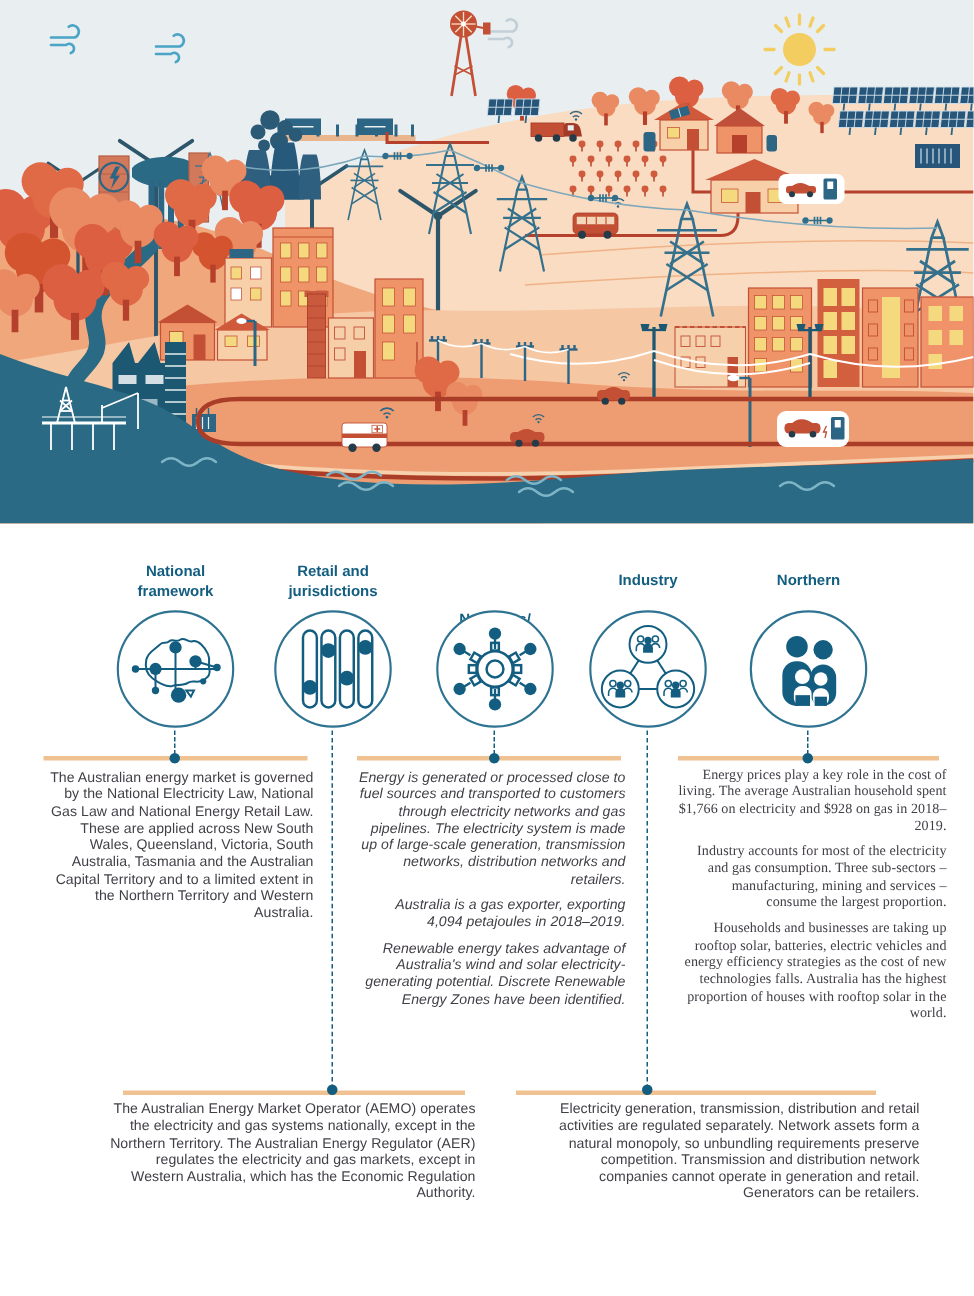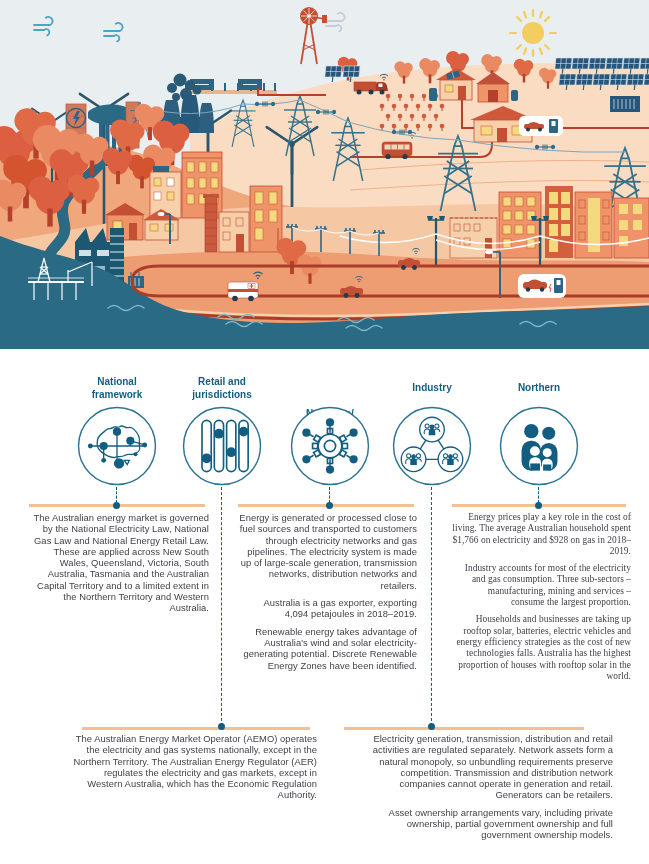--- a/index.html
+++ b/index.html
@@ -780,35 +780,34 @@
   <div class="dot" style="left:113px;top:502px;"></div>
   <div class="dot" style="left:326px;top:502px;"></div>
   <div class="dot" style="left:535px;top:502px;"></div>
   <div class="dot" style="left:218px;top:723px;"></div>
   <div class="dot" style="left:428px;top:723px;"></div>
 
   <div class="blk" style="left:30px;top:512px;width:179px;">
     <p>The Australian energy market is governed by the National Electricity Law, National Gas Law and National Energy Retail Law. These are applied across New South Wales, Queensland, Victoria, South Australia, Tasmania and the Australian Capital Territory and to a limited extent in the Northern Territory and Western Australia.</p>
   </div>
 
-  <div class="blk" style="left:238px;top:512px;width:179px;">
+  <div class="blk" style="left:238px;top:512px;width:179px;font-style:italic;">
     <p>Energy is generated or processed close to fuel sources and transported to customers through electricity networks and gas pipelines. The electricity system is made up of large-scale generation, transmission networks, distribution networks and retailers.</p>
     <p>Australia is a gas exporter, exporting 4,094 petajoules in 2018–2019.</p>
     <p>Renewable energy takes advantage of Australia's wind and solar electricity-generating potential. Discrete Renewable Energy Zones have been identified.</p>
   </div>
 
   <div class="blk" style="left:452px;top:512px;width:179px;font-family:Liberation Serif, serif;">
     <p>Energy prices play a key role in the cost of living. The average Australian household spent $1,766 on electricity and $928 on gas in 2018–2019.</p>
     <p>Industry accounts for most of the electricity and gas consumption. Three sub-sectors – manufacturing, mining and services – consume the largest proportion.</p>
     <p>Households and businesses are taking up rooftop solar, batteries, electric vehicles and energy efficiency strategies as the cost of new technologies falls. Australia has the highest proportion of houses with rooftop solar in the world.</p>
   </div>
 
   <div class="blk" style="left:71px;top:733px;width:246px;">
     <p>The Australian Energy Market Operator (AEMO) operates the electricity and gas systems nationally, except in the Northern Territory. The Australian Energy Regulator (AER) regulates the electricity and gas markets, except in Western Australia, which has the Economic Regulation Authority.</p>
   </div>
 
   <div class="blk" style="left:346px;top:733px;width:246px;margin-left:21px;">
     <p>Electricity generation, transmission, distribution and retail activities are regulated separately. Network assets form a natural monopoly, so unbundling requirements preserve competition. Transmission and distribution network companies cannot operate in generation and retail. Generators can be retailers.</p>
-    <p>Asset ownership arrangements vary, including private ownership, partial government ownership and full government ownership models.</p>
   </div>
 
 </div>
 </div>
 
 </body></html>

